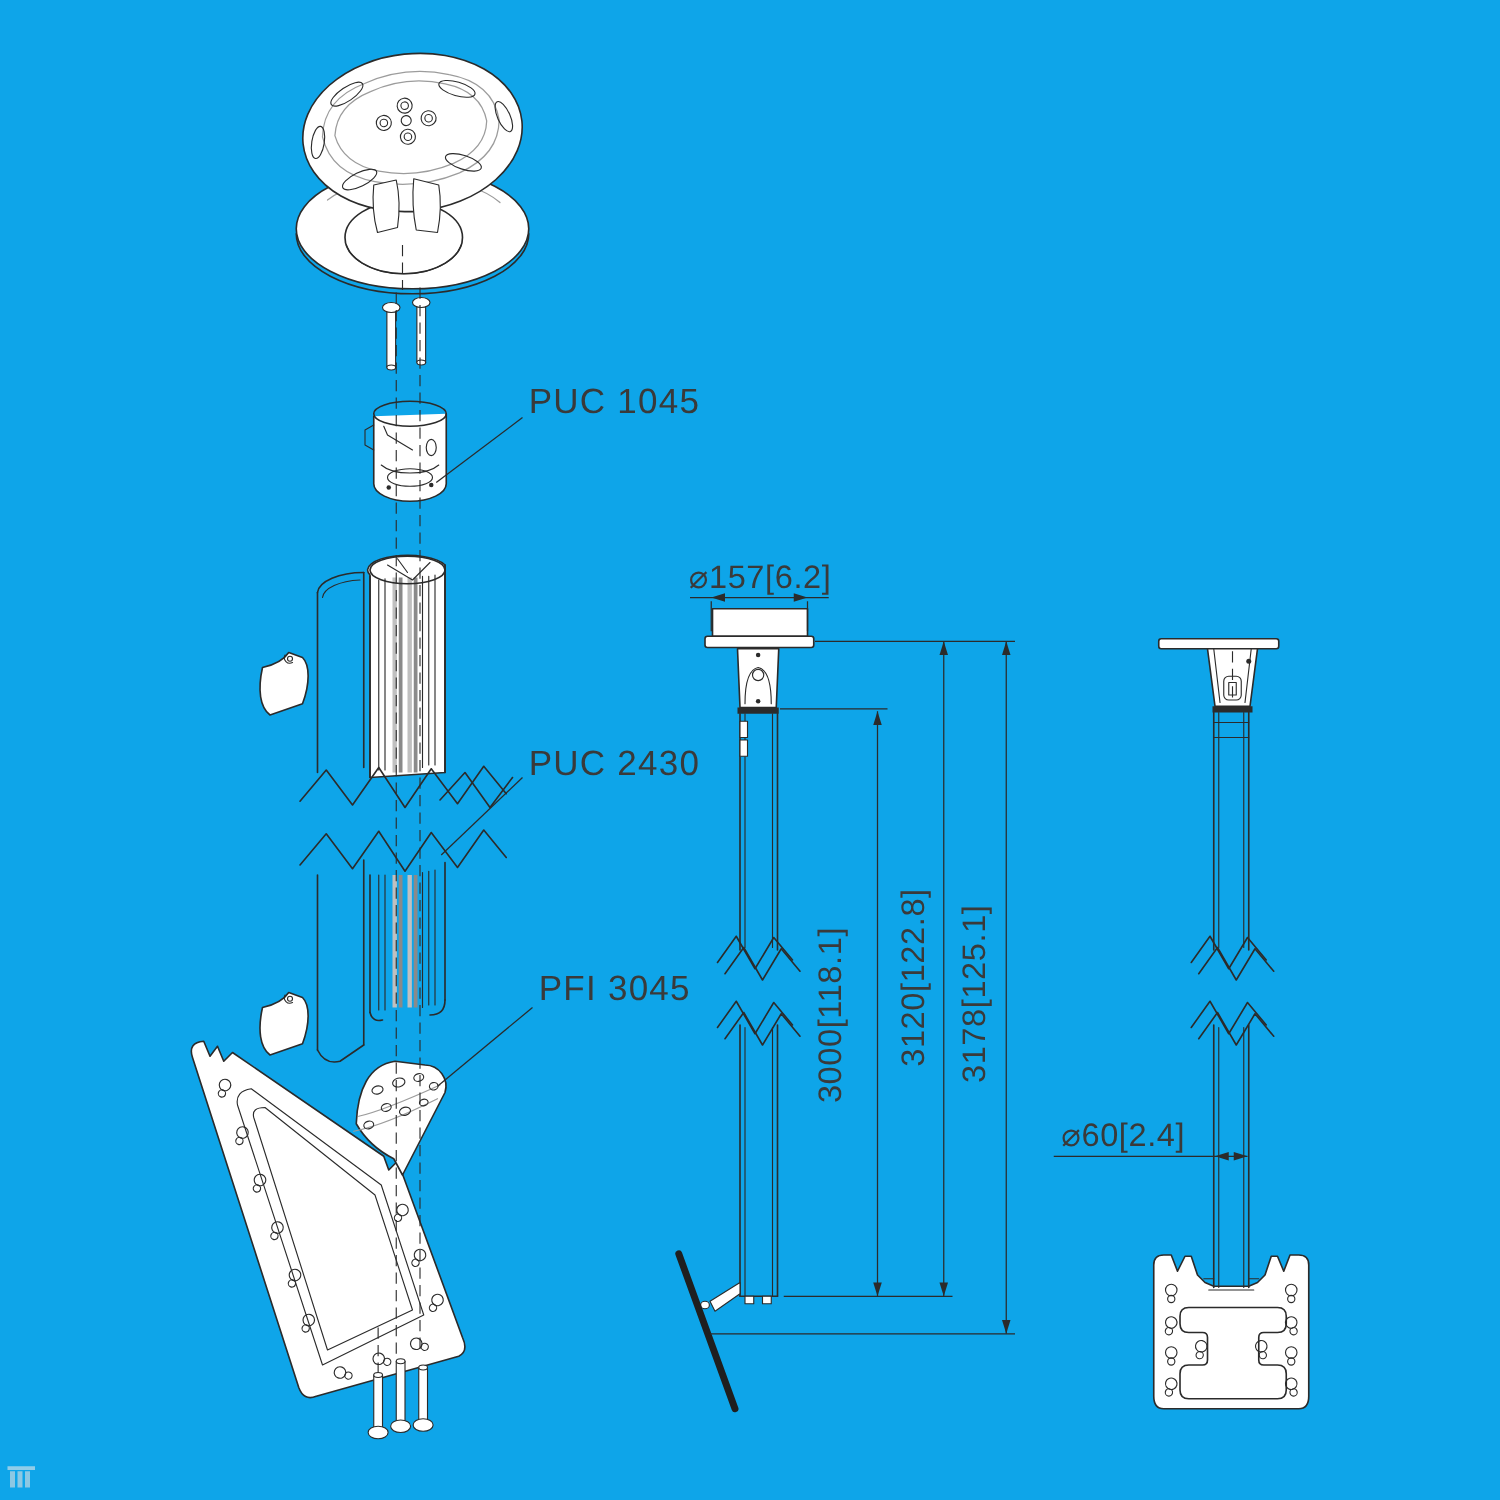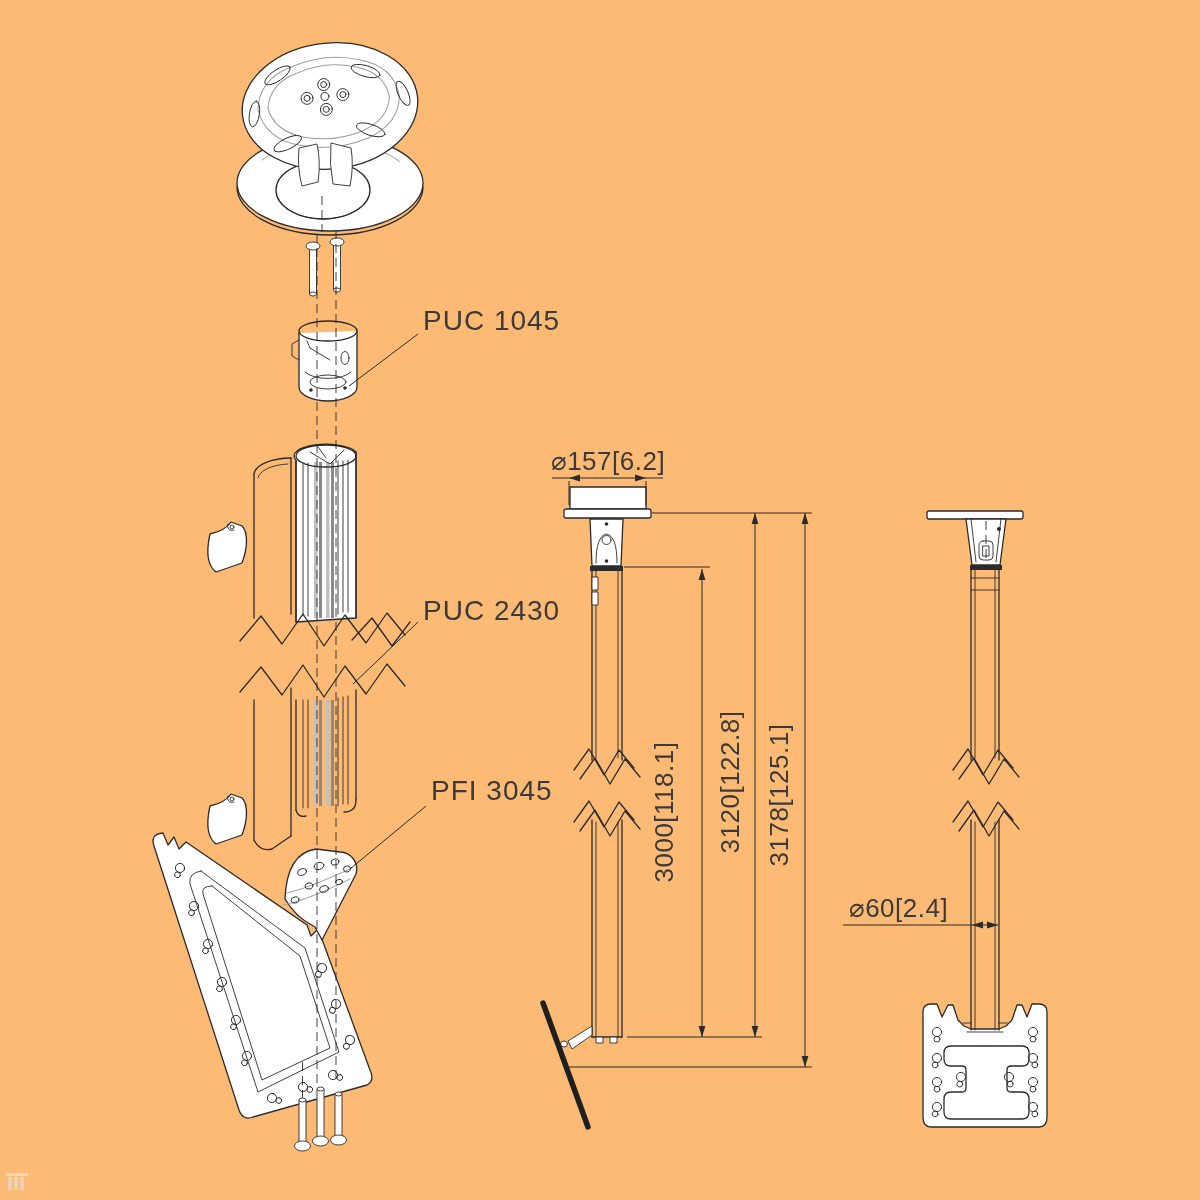--- a/index.html
+++ b/index.html
@@ -1,16 +1,16 @@
 <!DOCTYPE html>
 <html><head>
 <meta charset="utf-8">
 <style>
   html,body{margin:0;padding:0;background:#ffffff;}
-  .stage{width:1200px;height:1200px;position:relative;background:#fdba74;overflow:hidden;}
+  .stage{width:1200px;height:1200px;position:relative;background:#0ea5e9;overflow:hidden;}
   svg{display:block;}
   .ln  {stroke:#2b2b2b;fill:none;stroke-width:1.3;stroke-linecap:round;stroke-linejoin:round;}
   .lnt {stroke:#2b2b2b;fill:none;stroke-width:0.9;stroke-linecap:round;stroke-linejoin:round;}
   .fw  {fill:#ffffff;stroke:#2b2b2b;stroke-width:1.3;stroke-linejoin:round;stroke-linecap:round;}
   .fwt {fill:#ffffff;stroke:#2b2b2b;stroke-width:0.9;stroke-linejoin:round;}
   .acc {stroke:#9c9c9c;fill:none;stroke-width:1;stroke-linecap:round;}
   .dsh {stroke:#2b2b2b;stroke-width:0.9;fill:none;stroke-dasharray:9 5;}
   .dim {stroke:#2b2b2b;stroke-width:1;fill:none;}
   .arr {fill:#2b2b2b;stroke:none;}
   .dot {fill:#2b2b2b;stroke:none;}

